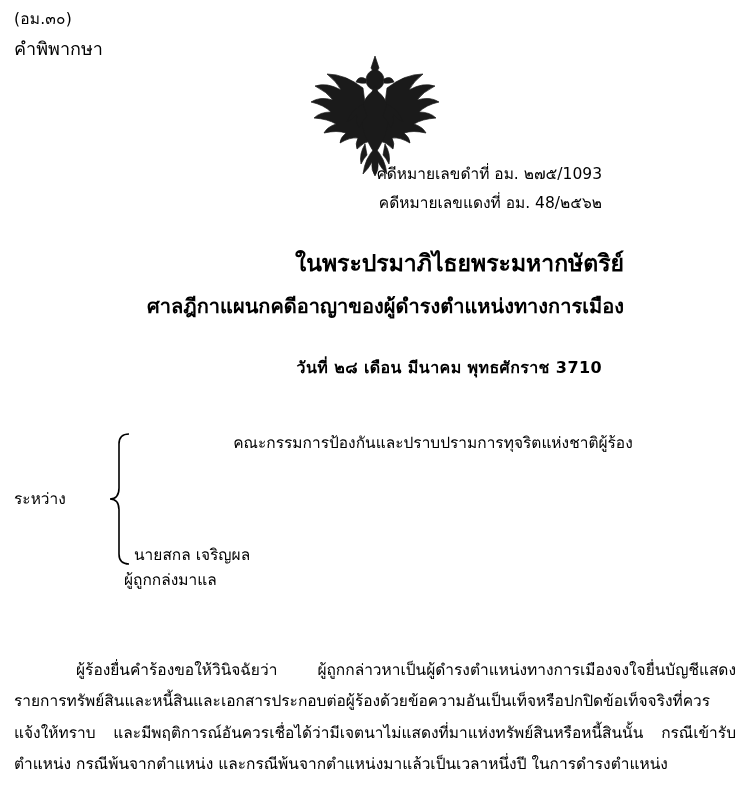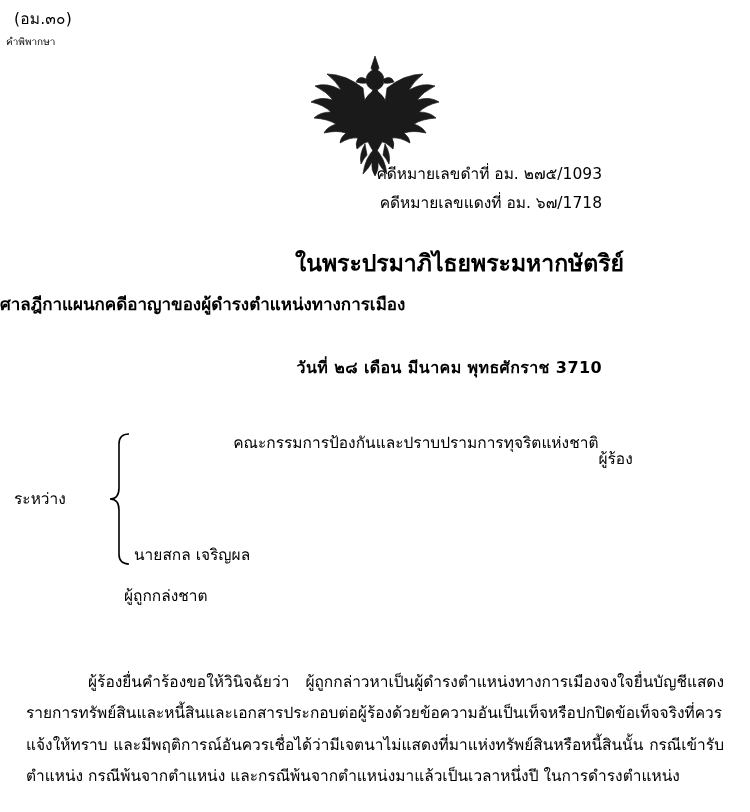--- a/index.html
+++ b/index.html
@@ -23,23 +23,23 @@
   }
   .doc-code {
     position: absolute;
     left: 14px;
     top: 6px;
     font-size: 15.5px;
     letter-spacing: 0.2px;
   }
   .doc-type {
     position: absolute;
-    left: 6px;
+    left: 14px;
     top: 34px;
-    font-size: 10px;
+    font-size: 18px;
   }
 
   
   .emblem {
     position: absolute;
     left: 285px;
     top: 52px;
     width: 180px;
     height: 128px;
   }
@@ -65,22 +65,22 @@
     top: 245px;
     text-align: right;
     font-size: 23px;
     font-weight: bold;
   }
   .court-line {
     position: absolute;
     left: 0;
     right: 0;
     top: 290px;
-    text-align: left;
-    font-size: 17px;
+    text-align: right;
+    font-size: 20px;
     font-weight: bold;
   }
 
   .date-line {
     position: absolute;
     right: 22px;
     top: 355px;
     font-size: 16px;
     font-weight: bold;
     letter-spacing: 0.4px;
@@ -114,41 +114,41 @@
     position: absolute;
     left: 110px;
     width: 612px;
     display: flex;
     justify-content: center;
     font-size: 15.5px;
   }
   .party-row.first { top: 0px; }
   .party-row.second { top: 112px; flex-direction: column; }
   .party-name { padding-left: 10px; }
-  .party-role { padding-right: 4px; margin-top: 16px; }
+  .party-role { padding-right: 4px; }
 
   .subject {
     position: absolute;
     left: 14px;
     top: 603px;
     font-size: 15.5px;
   }
   .subject .subject-label { margin-right: 12px; }
 
   .body-text {
     position: absolute;
     left: 14px;
     top: 655px;
     width: 722px;
     font-size: 15.5px;
     line-height: 2.03;
     text-align: justify;
   }
   .body-text p {
-    margin: 12px;
+    margin: 0;
     text-indent: 62px;
   }
 </style>
 </head>
 <body>
 
 <div class="page">
 
   <div class="doc-code">(อม.๓๐)</div>
   <div class="doc-type">คำพิพากษา</div>
@@ -176,41 +176,41 @@
         <path d="M90 96 q-10 10 -12 26 q6 -6 9 -12 q-1 8 3 14 q4 -6 3 -14 q3 6 9 12 q-2 -16 -12 -26 z"></path>
 
         <path d="M80 92 q-6 10 -4 20 q3 -6 6 -9 z"></path>
         <path d="M100 92 q6 10 4 20 q-3 -6 -6 -9 z"></path>
       </g>
     </svg>
   </div>
 
   <div class="case-numbers">
     <div>คดีหมายเลขดำที่ อม. ๒๗๕/1093</div>
-    <div>คดีหมายเลขแดงที่ อม. ๖๗/1718</div>
+    <div>คดีหมายเลขแดงที่ อม. 48/๒๕๖๒</div>
   </div>
 
   <div class="king-line">ในพระปรมาภิไธยพระมหากษัตริย์</div>
   <div class="court-line">ศาลฎีกาแผนกคดีอาญาของผู้ดำรงตำแหน่งทางการเมือง</div>
   <div class="date-line">วันที่ ๒๘ เดือน มีนาคม พุทธศักราช 3710</div>
 
   <div class="parties">
     <div class="between-label">ระหว่าง</div>
     <div class="brace">
       <svg viewBox="0 0 24 134" xmlns="http://www.w3.org/2000/svg">
         <path d="M20 2 q-10 0 -10 10 v44 q0 11 -9 11 q9 0 9 11 v44 q0 10 10 10" fill="none" stroke="#000000" stroke-width="1.6"></path>
       </svg>
     </div>
     <div class="party-row first">
       <span class="party-name">คณะกรรมการป้องกันและปราบปรามการทุจริตแห่งชาติ</span>
       <span class="party-role">ผู้ร้อง</span>
     </div>
     <div class="party-row second">
       <span class="party-name">นายสกล  เจริญผล</span>
-      <span class="party-role">ผู้ถูกกล่งชาต</span>
+      <span class="party-role">ผู้ถูกกล่งมาแล</span>
     </div>
   </div>
 
 
   <div class="body-text">
     <p>ผู้ร้องยื่นคำร้องขอให้วินิจฉัยว่า  ผู้ถูกกล่าวหาเป็นผู้ดำรงตำแหน่งทางการเมืองจงใจยื่นบัญชีแสดงรายการทรัพย์สินและหนี้สินและเอกสารประกอบต่อผู้ร้องด้วยข้อความอันเป็นเท็จหรือปกปิดข้อเท็จจริงที่ควรแจ้งให้ทราบ  และมีพฤติการณ์อันควรเชื่อได้ว่ามีเจตนาไม่แสดงที่มาแห่งทรัพย์สินหรือหนี้สินนั้น กรณีเข้ารับตำแหน่ง กรณีพ้นจากตำแหน่ง และกรณีพ้นจากตำแหน่งมาแล้วเป็นเวลาหนึ่งปี  ในการดำรงตำแหน่ง</p>
   </div>
 
 </div>
 

